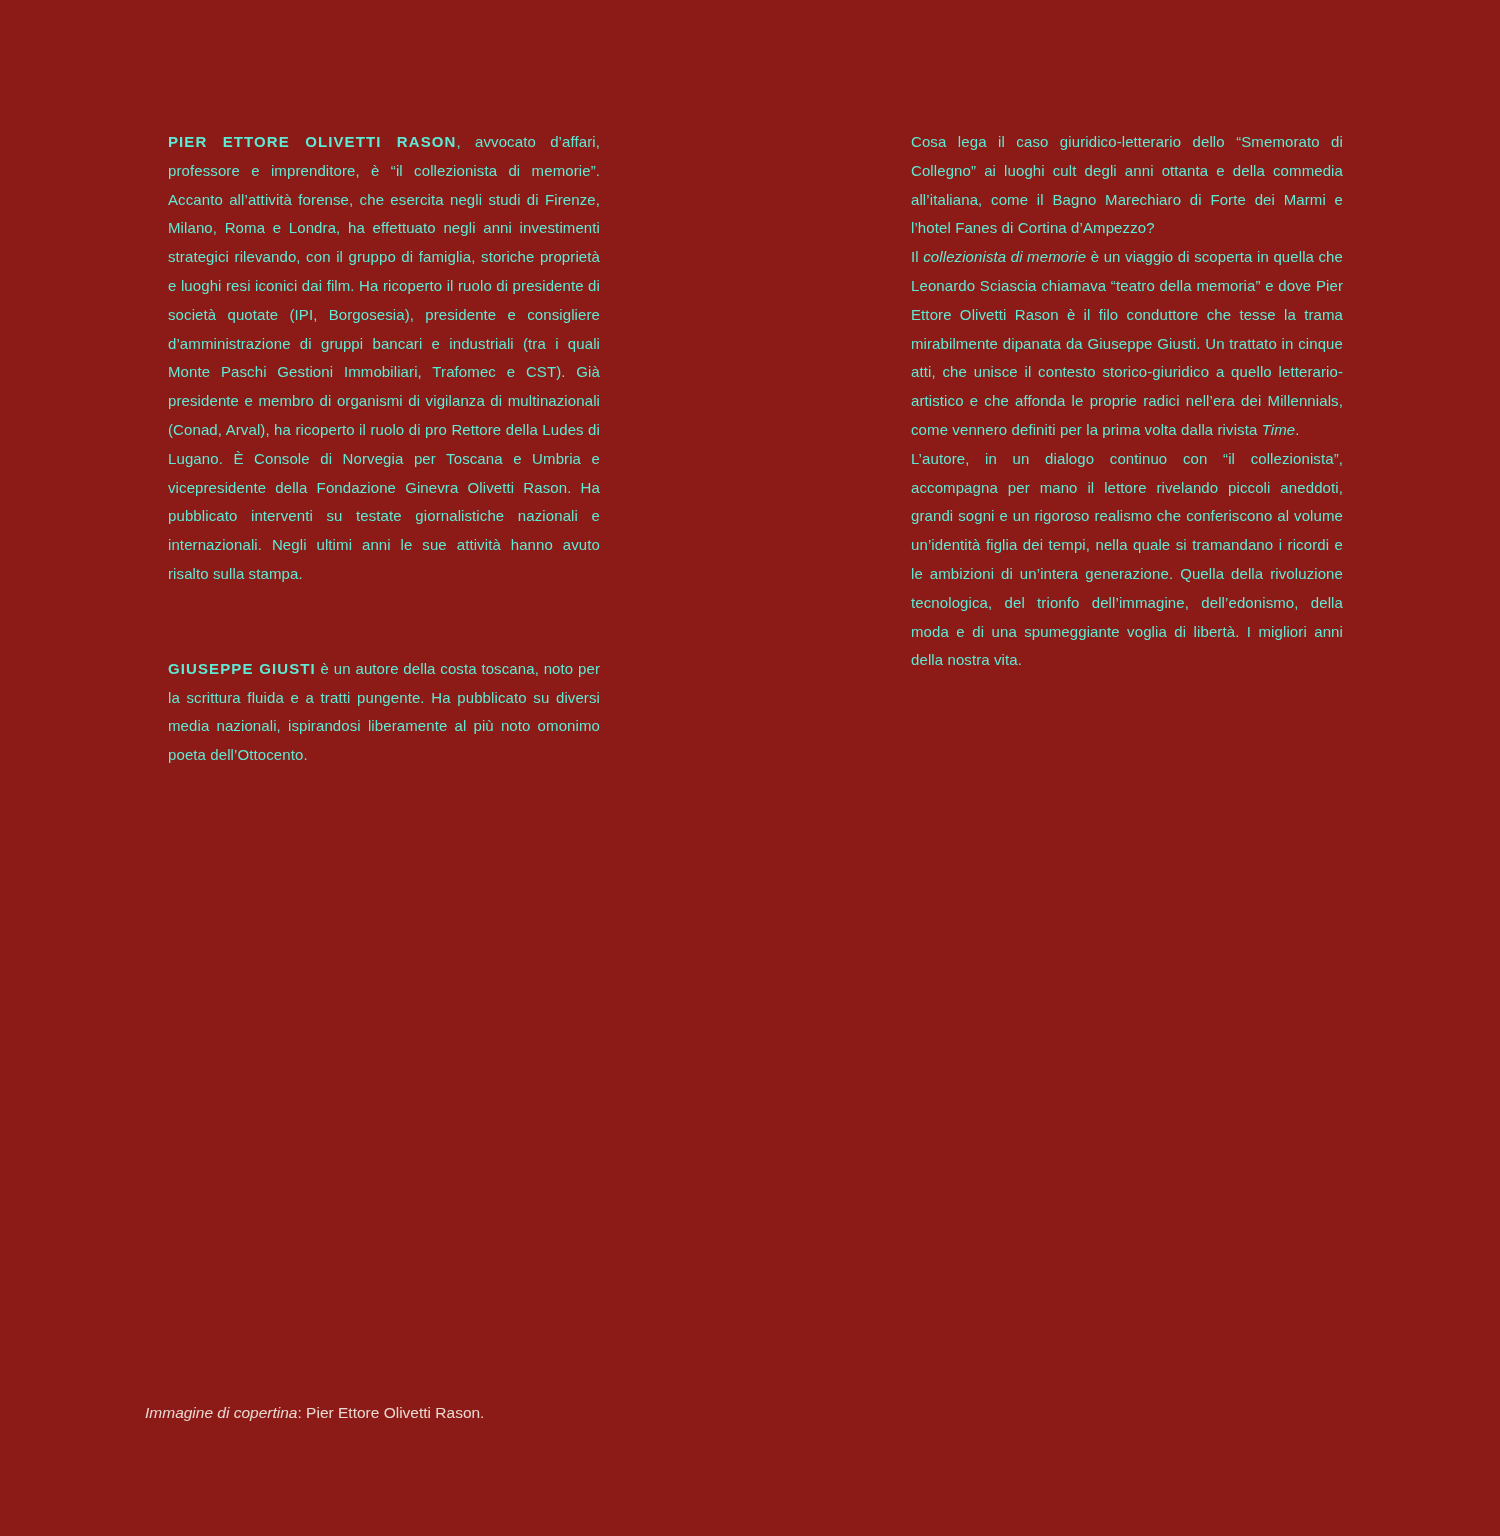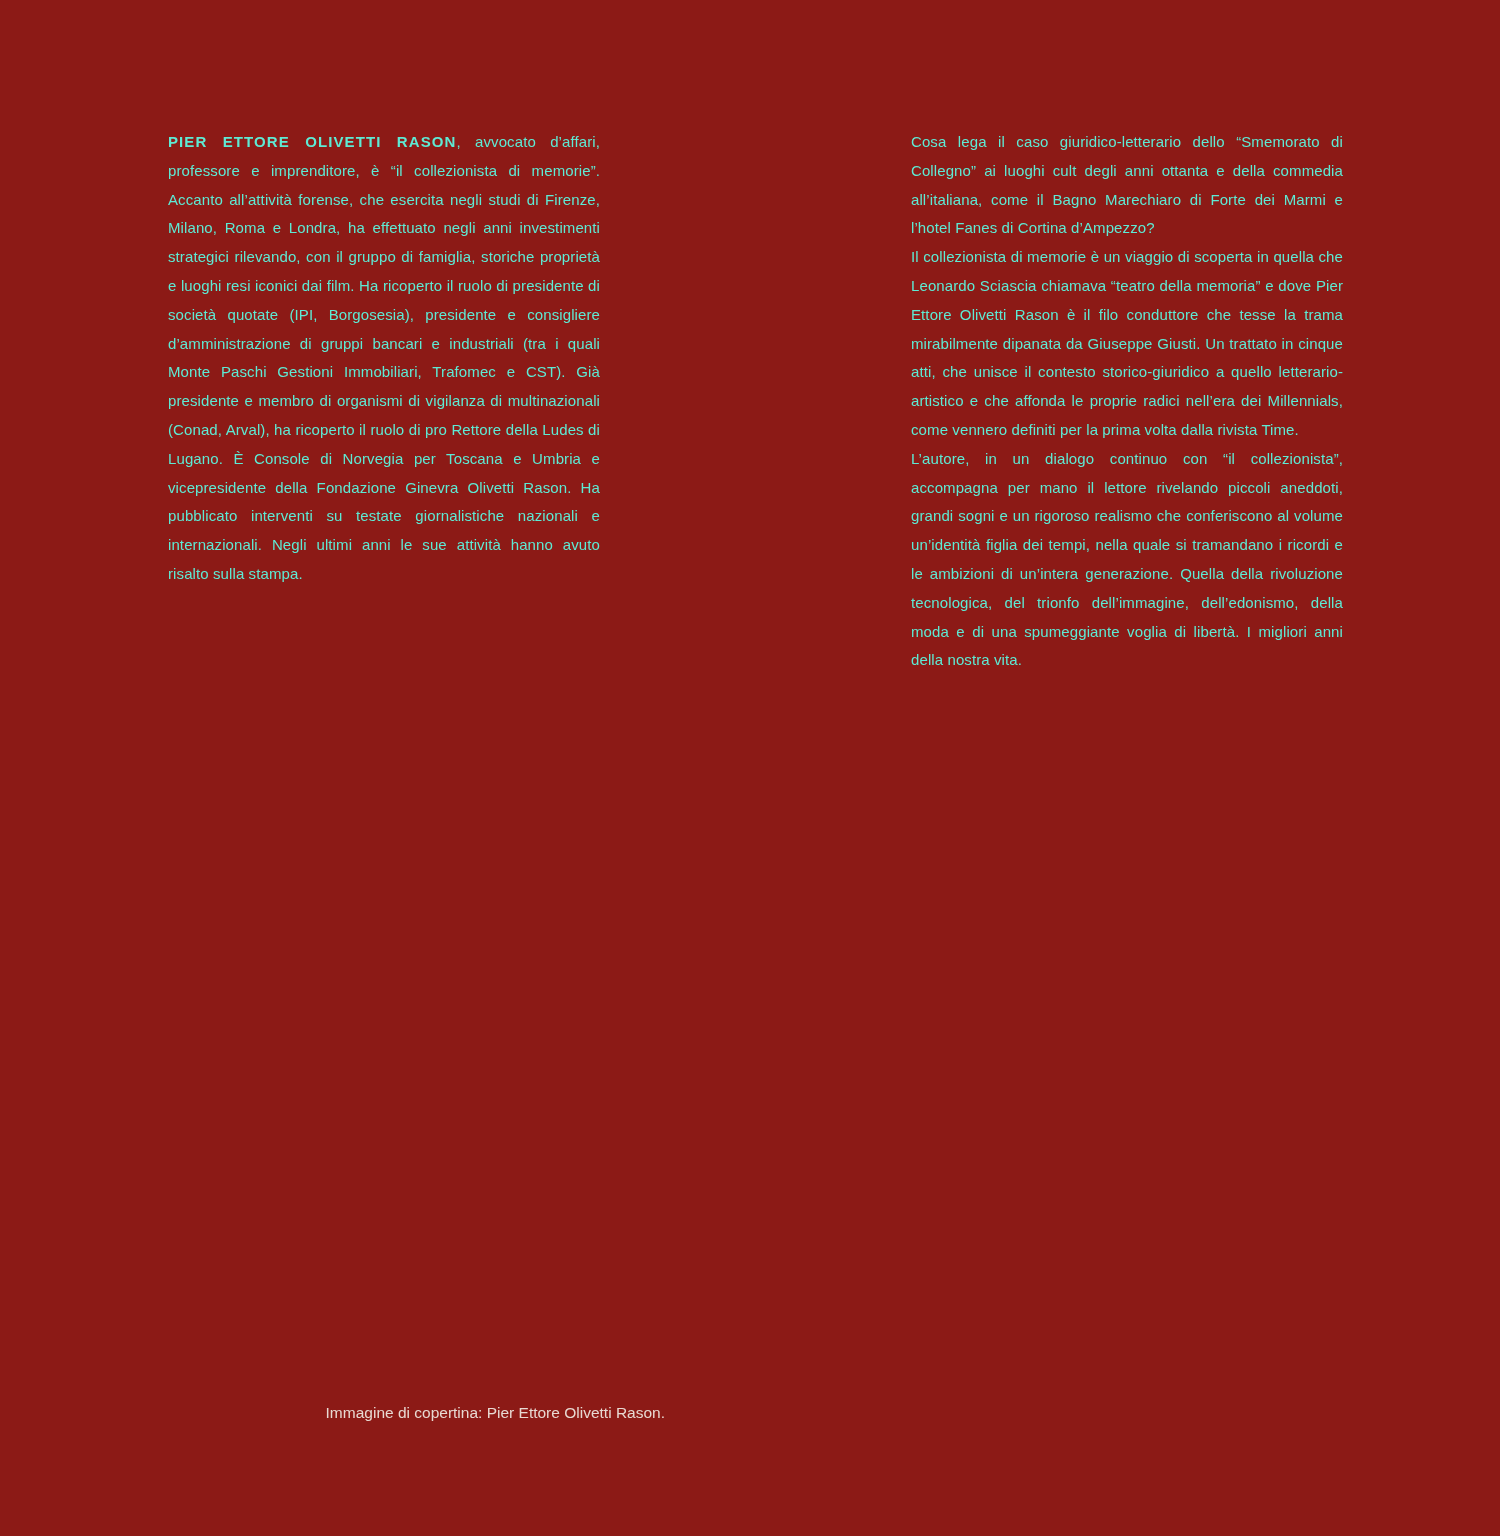--- a/index.html
+++ b/index.html
@@ -41,43 +41,45 @@
     margin-top: 0;
   }
   .gap {
     height: 66px;
   }
   .name {
     font-weight: 700;
     letter-spacing: 1.1px;
   }
   .ital {
+    font-style: italic;
   }
   .credits {
     position: absolute;
     left: 145px;
     top: 1400px;
     width: 520px;
     font-size: 15.5px;
     line-height: 1.62;
     color: #e8d9d2;
-    text-align: right;
+    text-align: left;
   }
   .credits .line2 { display: block; }
 </style>
 </head>
 <body>
 
 <div class="page">
 
   <div class="col col-left">
     <p class="para"><span class="name">PIER ETTORE OLIVETTI RASON</span><span>, avvocato d’affari, professore e imprenditore, è “il collezionista di memorie”. Accanto all’attività forense, che esercita negli studi di Firenze, Milano, Roma e Londra, ha effettuato negli anni investimenti strategici rilevando, con il gruppo di famiglia, storiche proprietà e luoghi resi iconici dai film. Ha ricoperto il ruolo di presidente di società quotate (IPI, Borgosesia), presidente e consigliere d’amministrazione di gruppi bancari e industriali (tra i quali Monte Paschi Gestioni Immobiliari, Trafomec e CST). Già presidente e membro di organismi di vigilanza di multinazionali (Conad, Arval), ha ricoperto il ruolo di pro Rettore della Ludes di Lugano. È Console di Norvegia per Toscana e Umbria e vicepresidente della Fondazione Ginevra Olivetti Rason. Ha pubblicato interventi su testate giornalistiche nazionali e internazionali. Negli ultimi anni le sue attività hanno avuto risalto sulla stampa.</span></p>
 
     <div class="gap"></div>
 
+    <p class="para"><span class="name">GIUSEPPE GIUSTI</span><span> è un autore della costa toscana, noto per la scrittura fluida e a tratti pungente. Ha pubblicato su diversi media nazionali, ispirandosi liberamente al più noto omonimo poeta dell’Ottocento.</span></p>
   </div>
 
   <div class="col col-right">
     <p class="para">Cosa lega il caso giuridico-letterario dello “Smemorato di Collegno” ai luoghi cult degli anni ottanta e della commedia all’italiana, come il Bagno Marechiaro di Forte dei Marmi e l’hotel Fanes di Cortina d’Ampezzo?</p>
     <p class="para"><span>Il </span><span class="ital">collezionista di memorie</span><span> è un viaggio di scoperta in quella che Leonardo Sciascia chiamava “teatro della memoria” e dove Pier Ettore Olivetti Rason è il filo conduttore che tesse la trama mirabilmente dipanata da Giuseppe Giusti. Un trattato in cinque atti, che unisce il contesto storico-giuridico a quello letterario-artistico e che affonda le proprie radici nell’era dei Millennials, come vennero definiti per la prima volta dalla rivista </span><span class="ital">Time</span><span>.</span></p>
     <p class="para">L’autore, in un dialogo continuo con “il collezionista”, accompagna per mano il lettore rivelando piccoli aneddoti, grandi sogni e un rigoroso realismo che conferiscono al volume un’identità figlia dei tempi, nella quale si tramandano i ricordi e le ambizioni di un’intera generazione. Quella della rivoluzione tecnologica, del trionfo dell’immagine, dell’edonismo, della moda e di una spumeggiante voglia di libertà. I migliori anni della nostra vita.</p>
   </div>
 
   <div class="credits">
     <span class="ital">Immagine di copertina</span><span>: Pier Ettore Olivetti Rason.</span>

